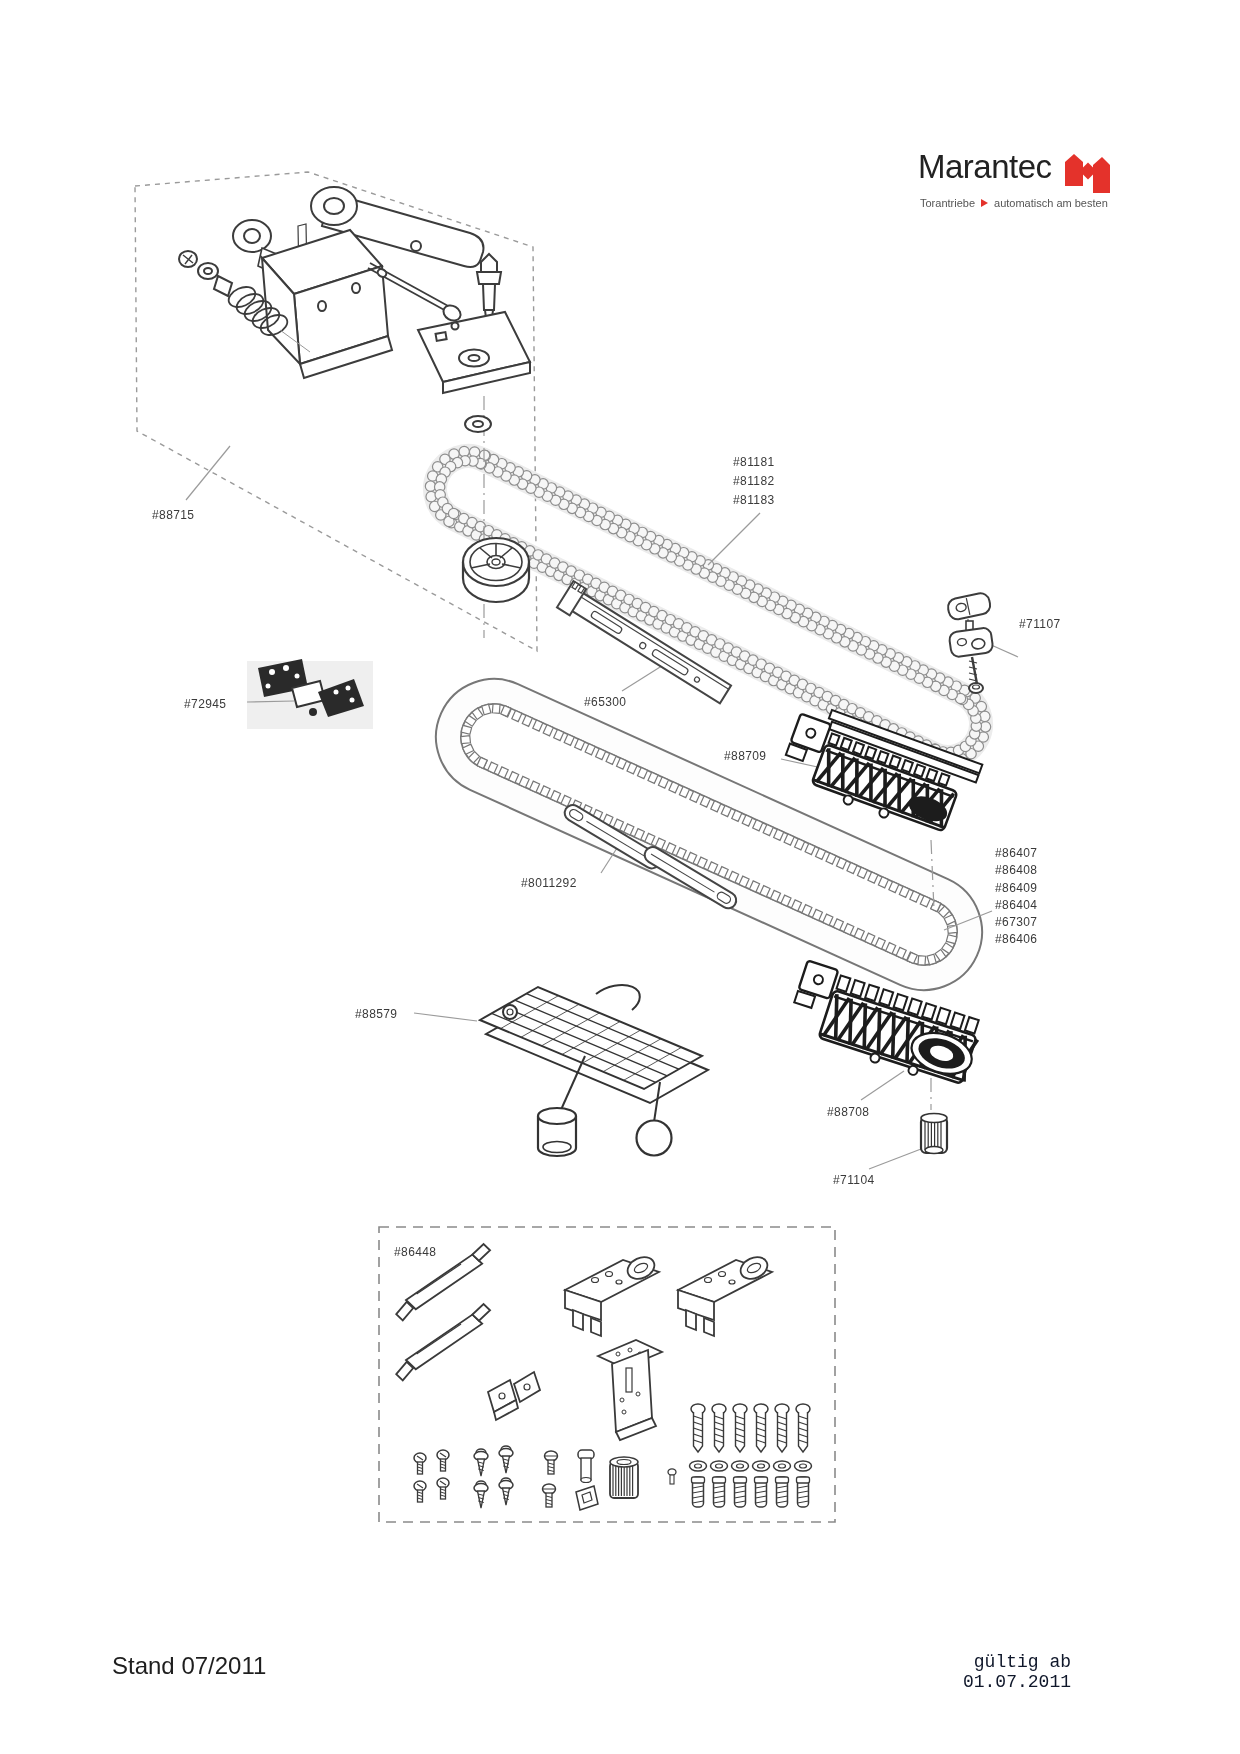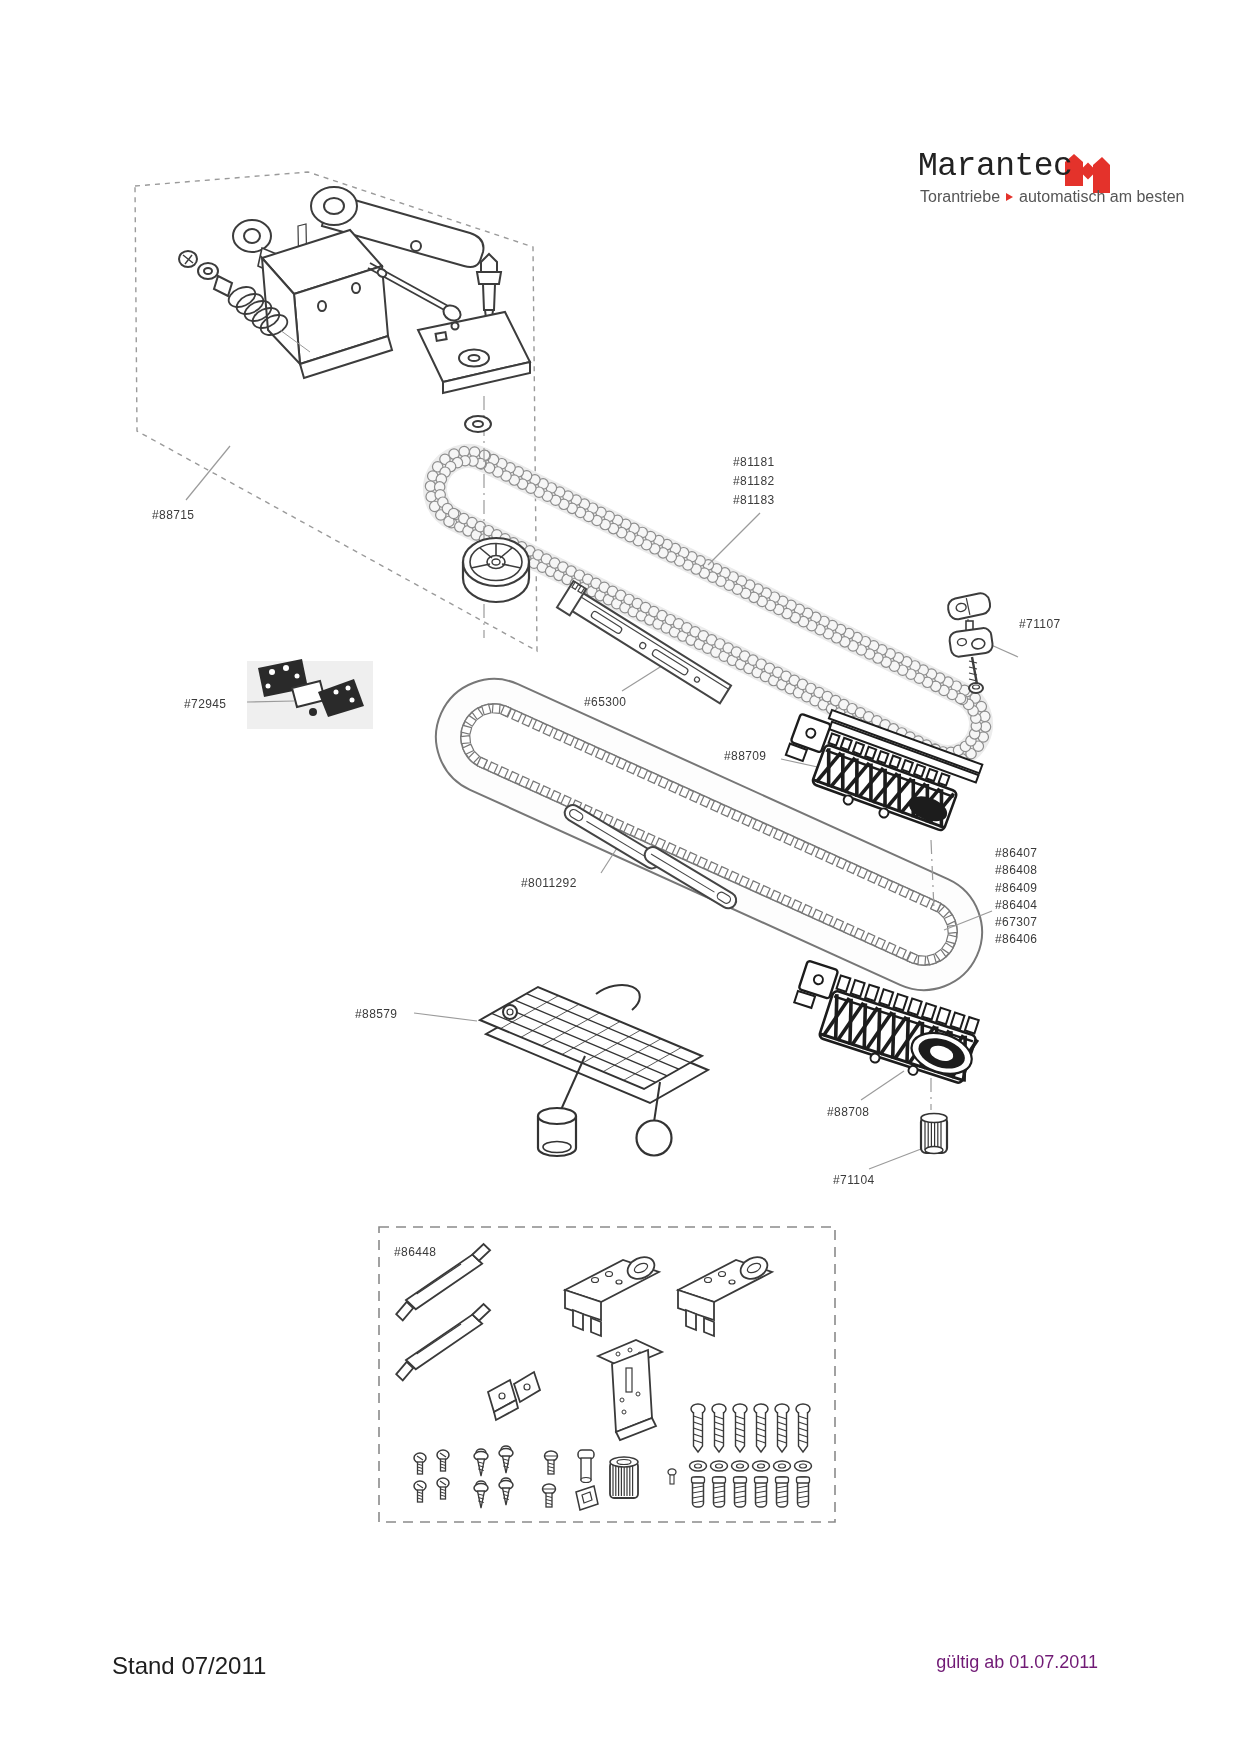--- a/index.html
+++ b/index.html
@@ -1,25 +1,25 @@
 <!DOCTYPE html>
 <html><head>
 <meta charset="utf-8">
 <style>
   html,body{margin:0;padding:0;background:#fff;}
   .page{position:relative;width:1240px;height:1754px;background:#fff;overflow:hidden;
         font-family:"Liberation Sans",sans-serif;}
   svg.art{position:absolute;left:0;top:0;}
   .lbl{position:absolute;font-size:12px;color:#3a3a3a;letter-spacing:0.4px;line-height:19px;white-space:nowrap;}
   .lbl.stack6{line-height:17.3px;text-align:center;}
-  .brand{position:absolute;left:918px;top:148px;font-size:33px;color:#222;letter-spacing:-0.5px;font-family:Liberation Mono, monospace;}
-  .tagline{position:absolute;left:920px;top:188px;font-size:16px;color:#555;white-space:nowrap;display:flex;align-items:center;gap:6px;}
+  .brand{position:absolute;left:918px;top:148px;font-size:33px;color:#222;letter-spacing:-0.5px;}
+  .tagline{position:absolute;left:920px;top:197px;font-size:11px;color:#555;white-space:nowrap;display:flex;align-items:center;gap:6px;}
   .tagline .arrow{width:0;height:0;border-left:7px solid #e4322b;border-top:4px solid transparent;border-bottom:4px solid transparent;display:inline-block;}
   .footer-left{position:absolute;left:112px;top:1652px;font-size:24px;color:#1e1e1e;}
-  .footer-right{position:absolute;left:898px;top:1652px;width:200px;text-align:right;font-size:18px;color:#701a75;}
+  .footer-right{position:absolute;left:871px;top:1652px;width:200px;text-align:right;font-size:18px;color:#0f172a;font-family:Liberation Mono, monospace;}
 </style>
 </head>
 <body>
 
 <div class="page">
 
 <svg class="art" width="1240" height="1754" viewBox="0 0 1240 1754">
 
   <path d="M135,186 L308,172 L533,247 L537,651 L137,431 Z" fill="none" stroke="#9a9a9a" stroke-width="1.4" stroke-dasharray="5 5"></path>
   <rect x="379" y="1227" width="456" height="295" fill="none" stroke="#8a8a8a" stroke-width="1.6" stroke-dasharray="10 7"></rect>

